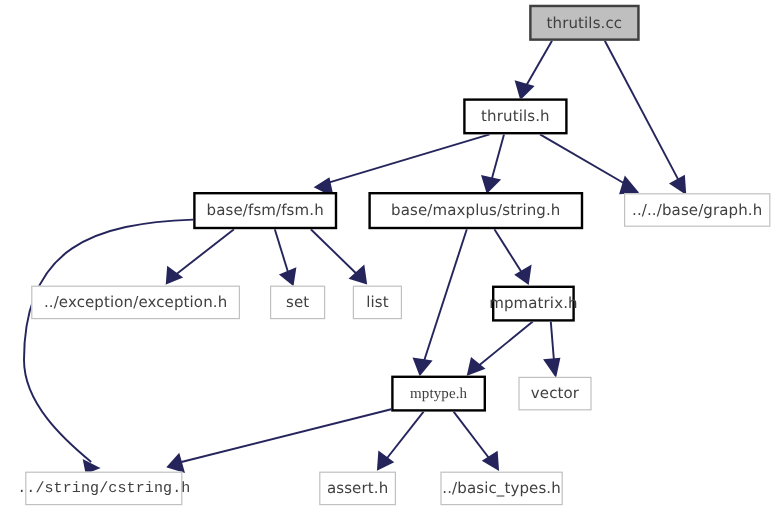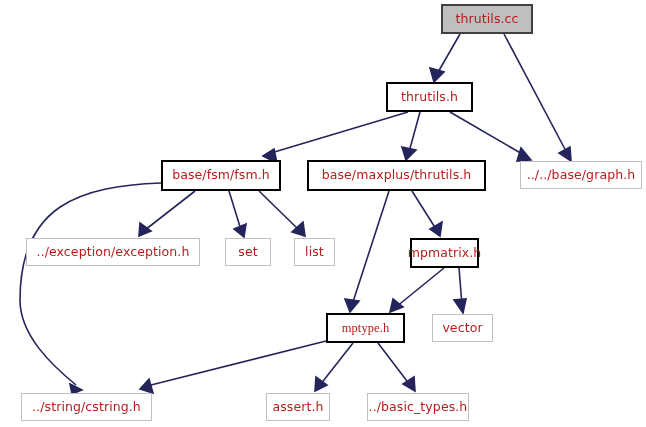--- a/index.html
+++ b/index.html
@@ -25,21 +25,21 @@
     height: 427px;
   }
   .node {
     position: absolute;
     box-sizing: border-box;
     display: flex;
     align-items: center;
     justify-content: center;
     background: #ffffff;
     white-space: nowrap;
-    color: #b91c1c;
+    color: #404040;
     font-size: 12.5px;
     line-height: 1;
     letter-spacing: 0.1px;
   }
   .node.thin {
     border: 1px solid #c0c0c0;
   }
   .node.thick {
     border: 2px solid #000000;
   }
@@ -128,21 +128,21 @@
       <div class="node root" style="left: 441px; top: 4px; width: 92px; height: 30px;">
         <span class="node-label">thrutils.cc</span>
       </div>
       <div class="node thick" style="left: 386px; top: 82px; width: 87px; height: 30px;">
         <span class="node-label">thrutils.h</span>
       </div>
       <div class="node thick" style="left: 161px; top: 160px; width: 120px; height: 31px;">
         <span class="node-label">base/fsm/fsm.h</span>
       </div>
       <div class="node thick" style="left: 307px; top: 160px; width: 179px; height: 31px;">
-        <span class="node-label">base/maxplus/thrutils.h</span>
+        <span class="node-label">base/maxplus/string.h</span>
       </div>
       <div class="node thin" style="left: 520px; top: 161px; width: 122px; height: 28px; align-items: center;">
         <span class="node-label">../../base/graph.h</span>
       </div>
       <div class="node thin" style="left: 26px; top: 238px; width: 174px; height: 28px;">
         <span class="node-label">../exception/exception.h</span>
       </div>
       <div class="node thin" style="left: 225px; top: 238px; width: 46px; height: 28px;">
         <span class="node-label">set</span>
       </div>
@@ -151,21 +151,21 @@
       </div>
       <div class="node thick" style="left: 410px; top: 238px; width: 69px; height: 30px;">
         <span class="node-label">mpmatrix.h</span>
       </div>
       <div class="node thick" style="left: 326px; top: 313px; width: 79px; height: 30px; font-family: Liberation Serif, serif;">
         <span class="node-label">mptype.h</span>
       </div>
       <div class="node thin" style="left: 432px; top: 314px; width: 61px; height: 28px;">
         <span class="node-label">vector</span>
       </div>
-      <div class="node thin" style="left: 21px; top: 393px; width: 131px; height: 28px;">
+      <div class="node thin" style="left: 21px; top: 393px; width: 131px; height: 28px; font-family: Liberation Mono, monospace;">
         <span class="node-label">../string/cstring.h</span>
       </div>
       <div class="node thin" style="left: 266px; top: 393px; width: 64px; height: 28px;">
         <span class="node-label">assert.h</span>
       </div>
       <div class="node thin" style="left: 367px; top: 393px; width: 102px; height: 28px;">
         <span class="node-label">../basic_types.h</span>
       </div>
     </div>
 

